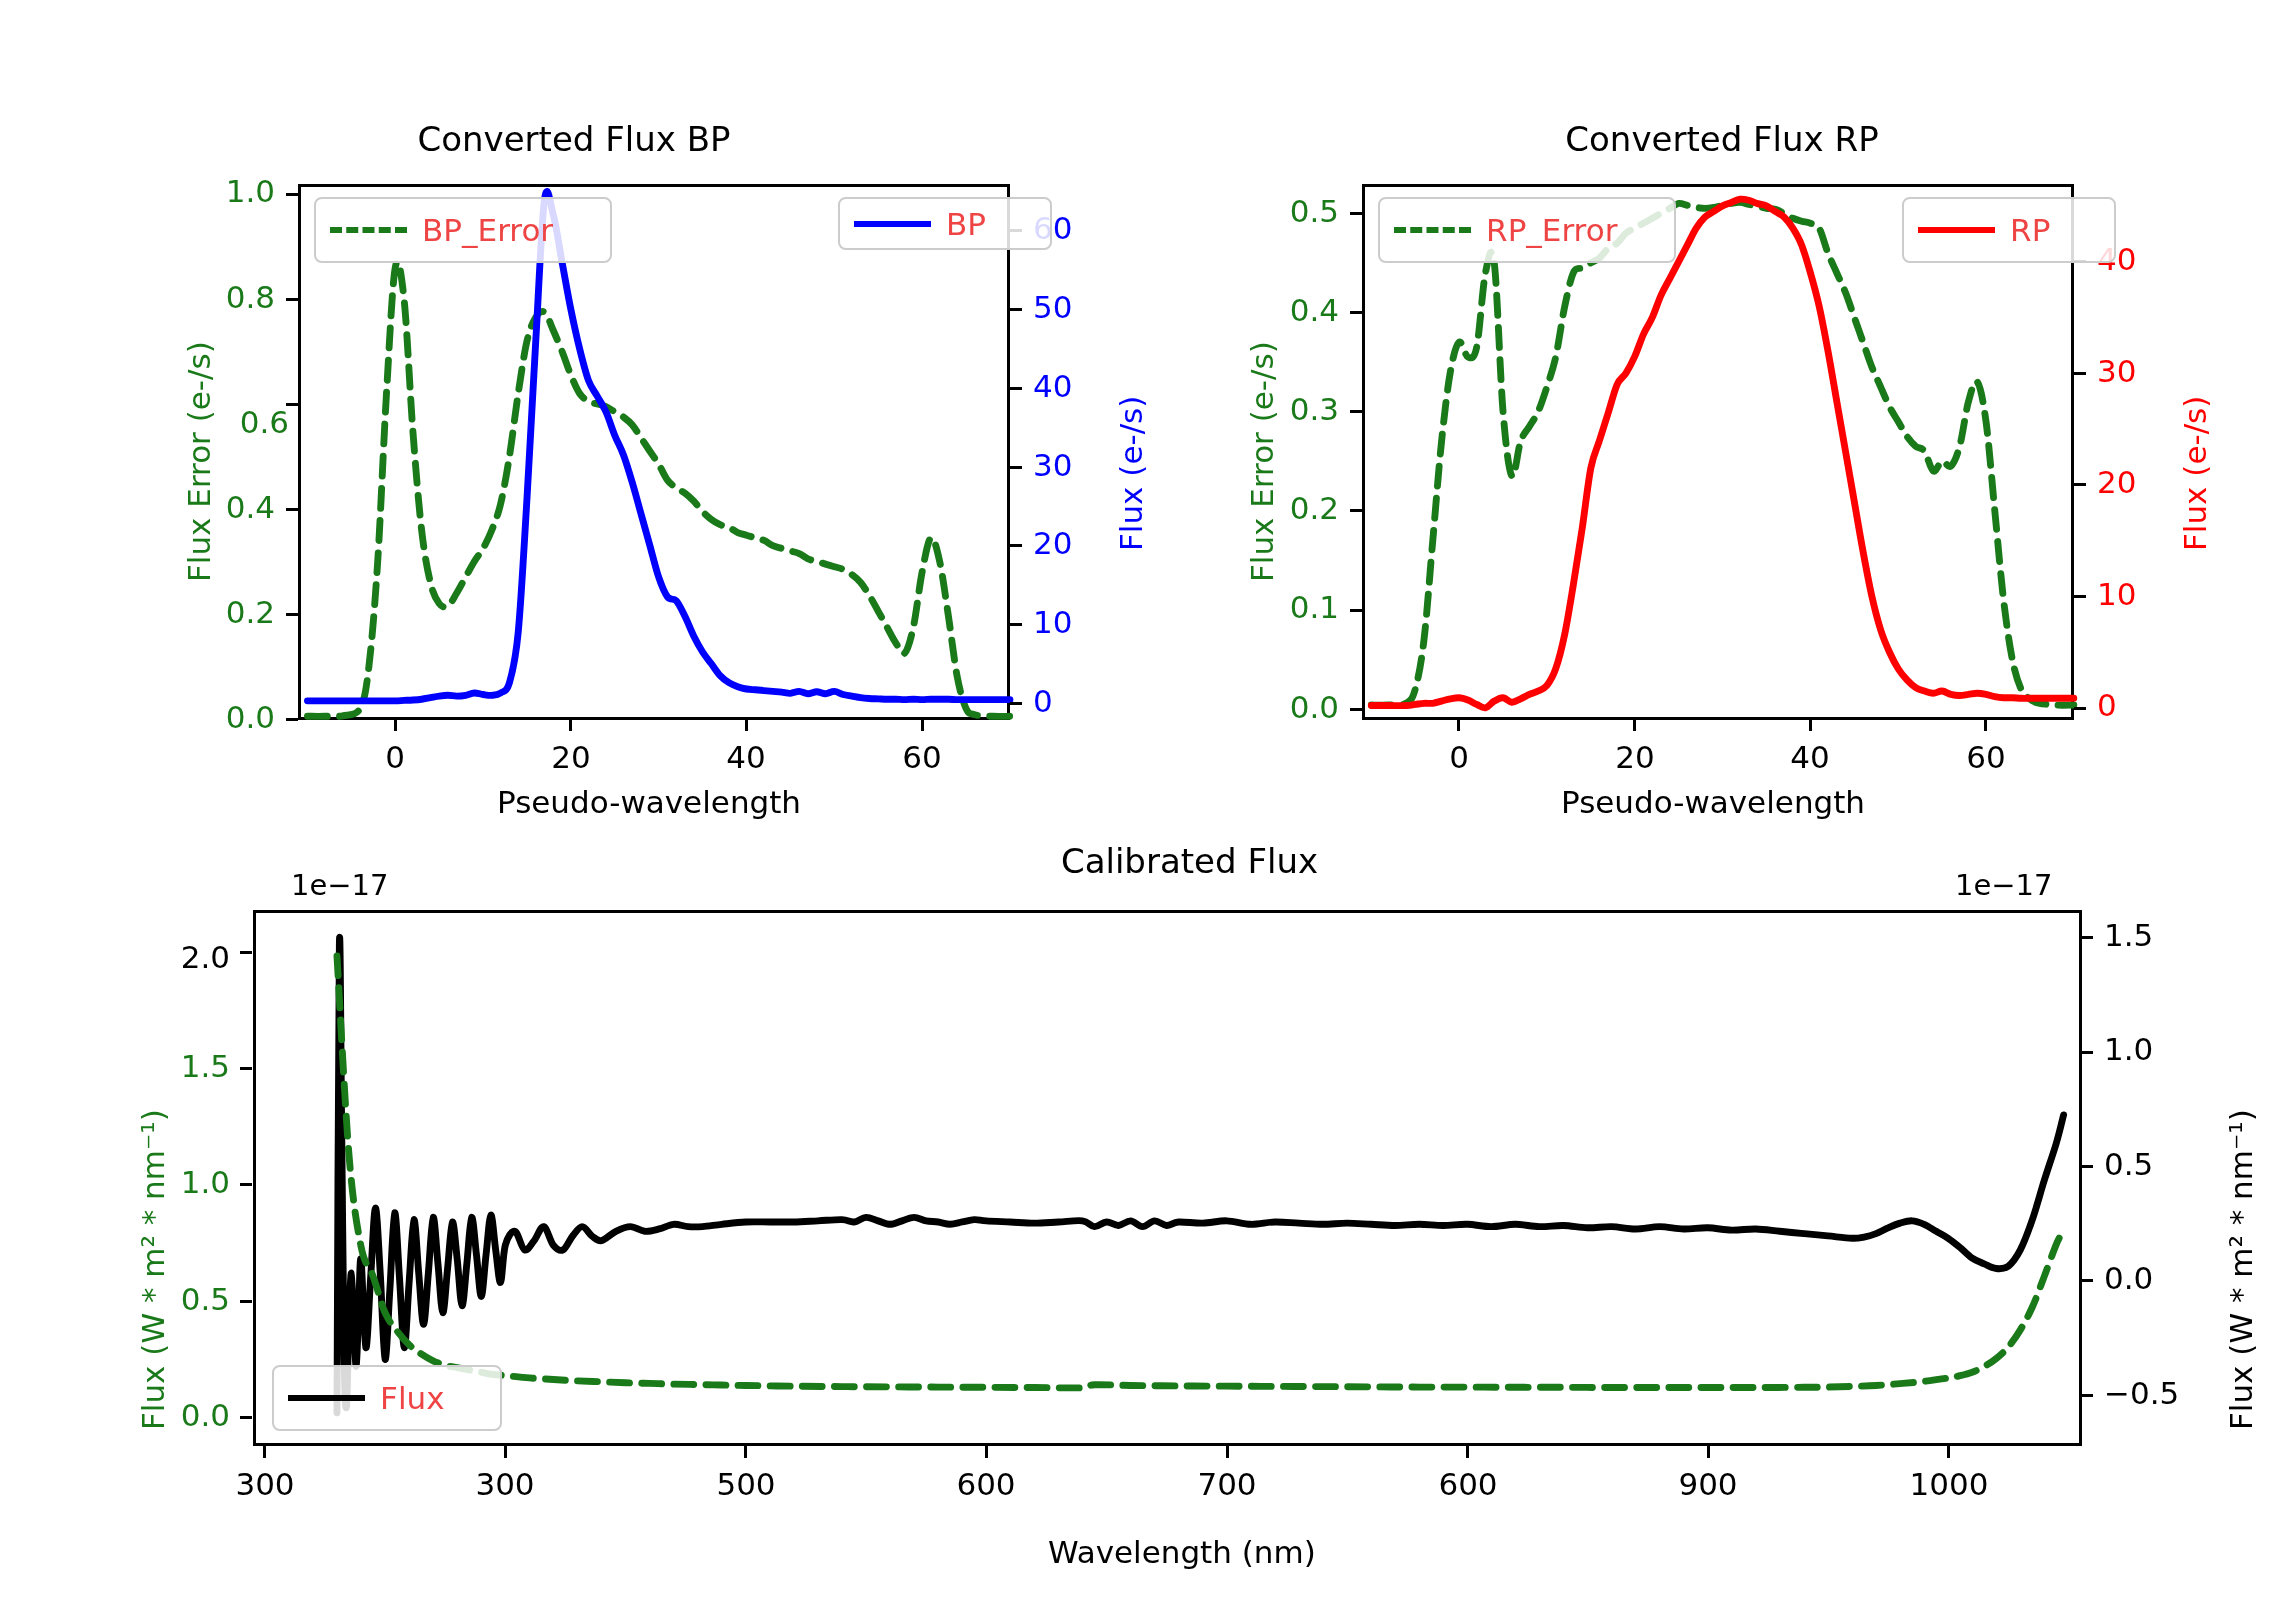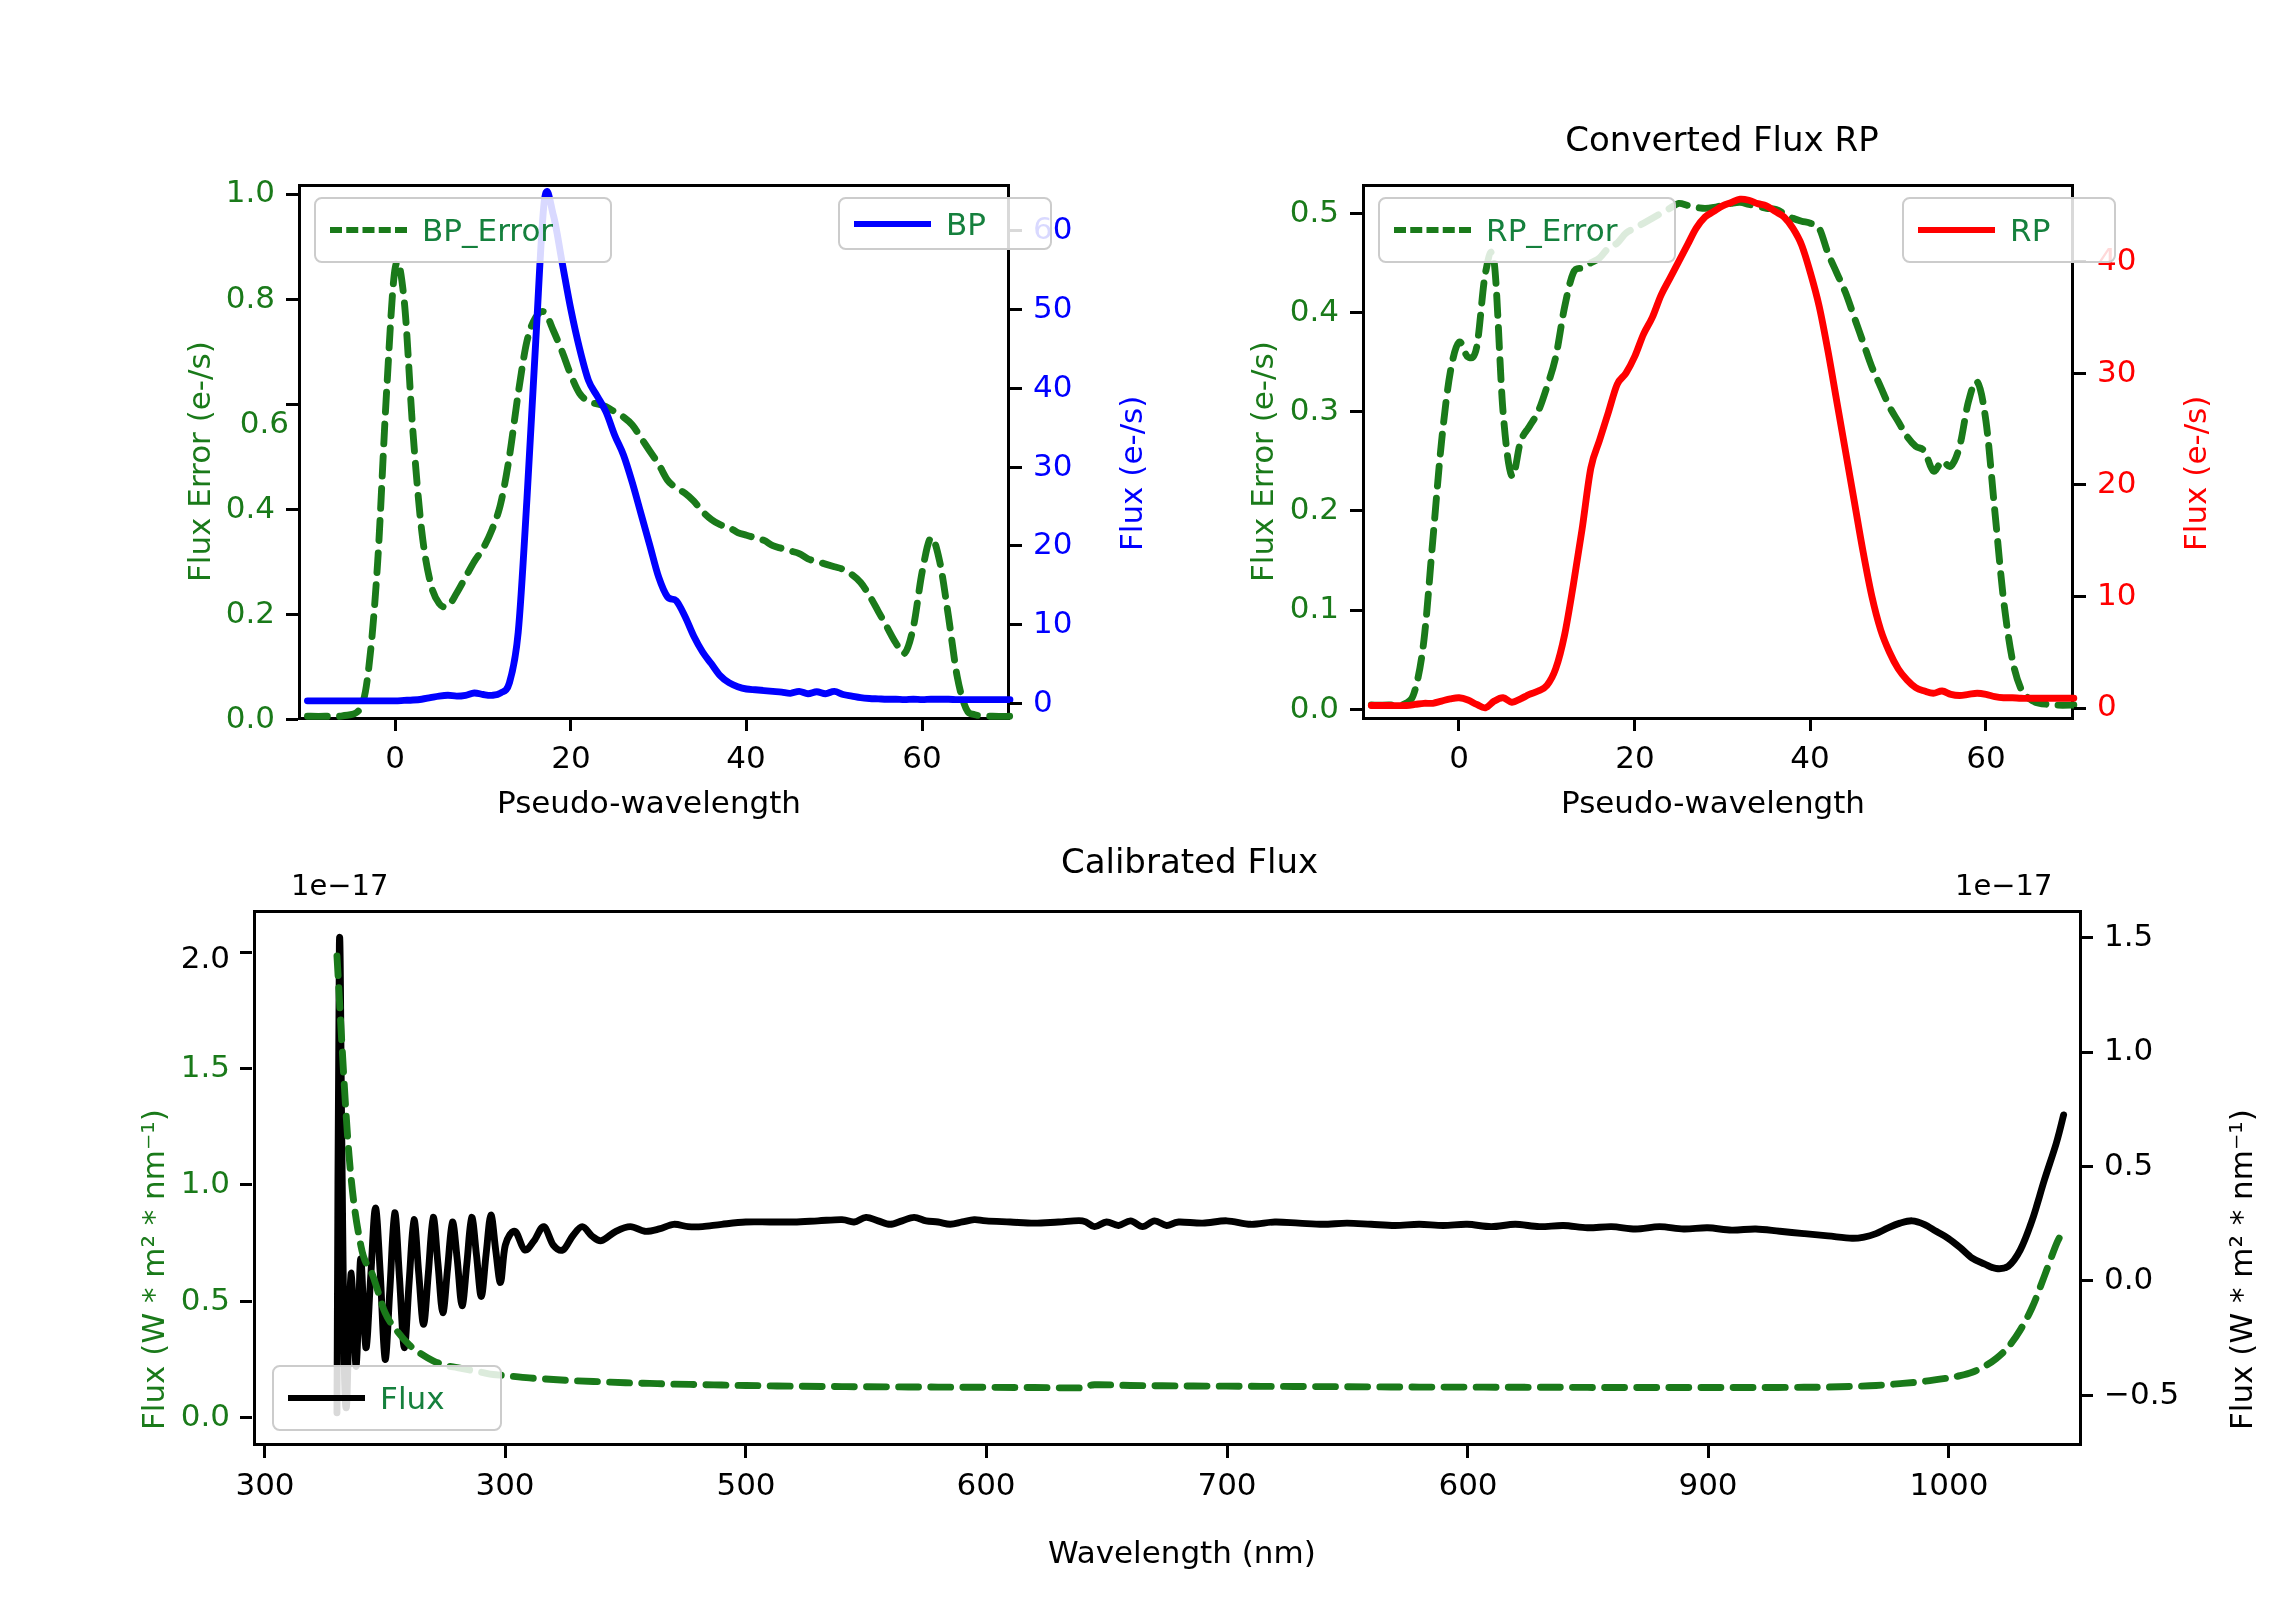--- a/index.html
+++ b/index.html
@@ -29,30 +29,31 @@
   .plotbox { position:absolute; border:3.1px solid #000; box-sizing:border-box;
              background:#fff; }
   .legend {
     position:absolute; border:2.3px solid #cccccc; border-radius:7.7px;
     background:rgba(255,255,255,0.85); box-sizing:border-box;
     display:flex; align-items:center; padding:0 13.8px; gap:15.3px;
     font-size:31px; font-family:"DejaVu Sans", sans-serif; z-index:6;
   }
   .legend .swatch { width:77px; height:0; border-top-width:6.1px; border-top-style:solid; }
   .legend .swatch.dashed { border-top-style:dashed; }
-  .legend .lbl { color:#15803d; }
+  .legend .lbl { color:#ef4444; }
   svg.curves { position:absolute; left:0; top:0; overflow:visible; }
   .tickmark { position:absolute; background:#000; }
 </style>
 </head>
 <body>
 
 <div class="figure">
 
   <div class="panel" id="panel-bp" style="left:0px; top:0px; width:1148px; height:826px;">
+    <div class="title" style="left:0; top:119px;">Converted Flux BP</div>
     <div class="plotbox" id="bp-box" style="left:298px; top:184px; width:712px; height:536px;"></div>
     <div class="axis-label ylabel-left" style="left:181px; top:582px; color:#1a7a1a;">Flux Error (e-/s)</div>
     <div class="axis-label ylabel-right" style="left:1113px; top:551px; color:#0000ff;">Flux (e-/s)</div>
     <div class="axis-label" style="left:497px; top:784px;">Pseudo-wavelength</div>
     <div class="legend" style="left:314px; top:197px; width:298px; height:66px;">
       <span class="swatch dashed" style="border-top-color:#1a7a1a;"></span>
       <span class="lbl">BP_Error</span>
     </div>
     <div class="legend" style="left:838px; top:197px; width:214px; height:53px;">
       <span class="swatch" style="border-top-color:#0000ff;"></span>

